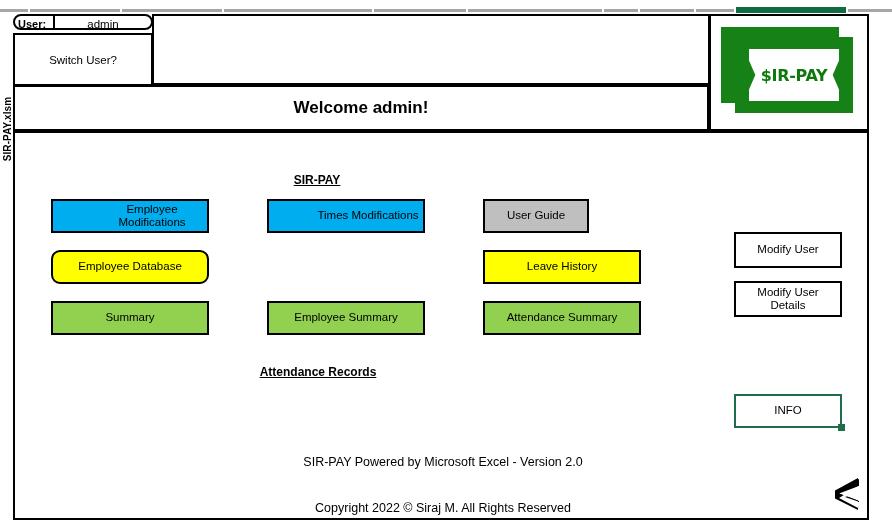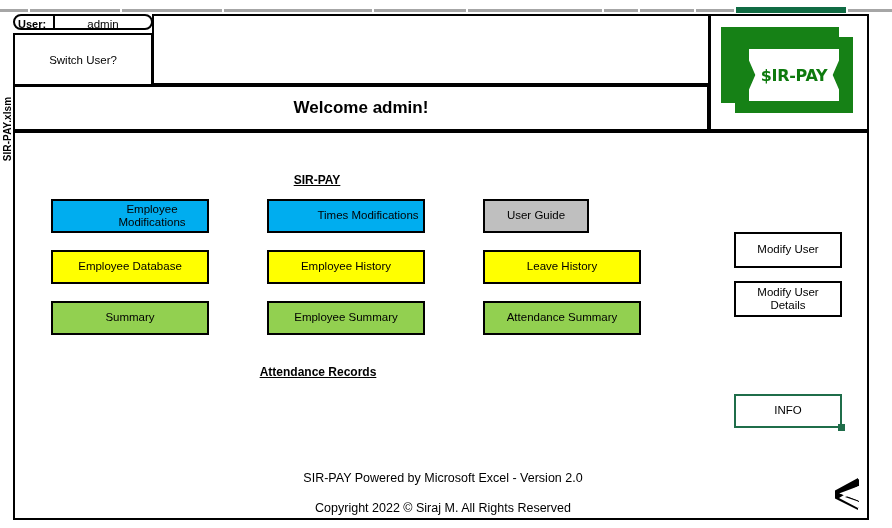--- a/index.html
+++ b/index.html
@@ -85,39 +85,39 @@
   .btn.green{background:#92d050;}
   .btn.gray{background:#bfbfbf;}
   .btn.navy{background:#16265c;color:#ffffff;}
   .btn.plain{background:#ffffff;}
   .btn.info{background:#ffffff;border:2px solid #1f6d4a;}
 
   #b-emp-mod{left:36px;top:66px;width:158px;height:34px;}
   #b-leave-mod{left:252px;top:66px;width:158px;height:34px;}
   #b-user-guide{left:468px;top:66px;width:106px;height:34px;}
 
-  #b-emp-db{left:36px;top:117px;width:158px;height:34px;}
+  #b-emp-db{left:36px;top:117px;width:158px;height:34px;border-radius:9px;}
   #b-emp-hist{left:252px;top:117px;width:158px;height:34px;}
   #b-leave-hist{left:468px;top:117px;width:158px;height:34px;}
 
   #b-summary{left:36px;top:168px;width:158px;height:34px;}
   #b-emp-summary{left:252px;top:168px;width:158px;height:34px;}
   #b-att-summary{left:468px;top:168px;width:158px;height:34px;text-align:center;}
 
   #b-att-file{left:252px;top:251px;width:158px;height:34px;}
 
   #b-mod-times{left:719px;top:99px;width:108px;height:36px;}
   #b-mod-user{left:719px;top:148px;width:108px;height:36px;}
   #b-info{left:719px;top:261px;width:108px;height:34px;}
   #info-handle{position:absolute;left:823px;top:291px;width:7px;height:7px;
     background:#1f6d4a;}
 
   
   .footer-line{position:absolute;width:856px;text-align:center;font-size:12.5px;}
-  #foot1{left:0;top:338px;}
+  #foot1{left:0;top:322px;}
   #foot2{left:0;top:368px;}
 
   #brand-mark{position:absolute;left:818px;top:344px;width:30px;height:36px;}
 </style>
 </head>
 <body>
 
 <div id="col-ruler">
   <div class="seg" style="left:0px;width:28px;"></div>
   <div class="seg" style="left:30px;width:90px;"></div>
@@ -163,21 +163,20 @@
 
   <div id="body-panel">
 
     <div class="section-title" id="title-sirpay">SIR-PAY</div>
 
     <div class="btn blue" id="b-emp-mod">Employee Modifications</div>
     <div class="btn blue" id="b-leave-mod">Times Modifications</div>
     <div class="btn gray" id="b-user-guide">User Guide</div>
 
     <div class="btn yellow" id="b-emp-db">Employee Database</div>
-    <div class="btn yellow" id="b-emp-hist">Employee History</div>
     <div class="btn yellow" id="b-leave-hist">Leave History</div>
 
     <div class="btn green" id="b-summary">Summary</div>
     <div class="btn green" id="b-emp-summary">Employee Summary</div>
     <div class="btn green" id="b-att-summary">Attendance Summary</div>
 
     <div class="section-title" id="title-attendance">Attendance Records</div>
 
 
     <div class="btn plain" id="b-mod-times">Modify User</div>

